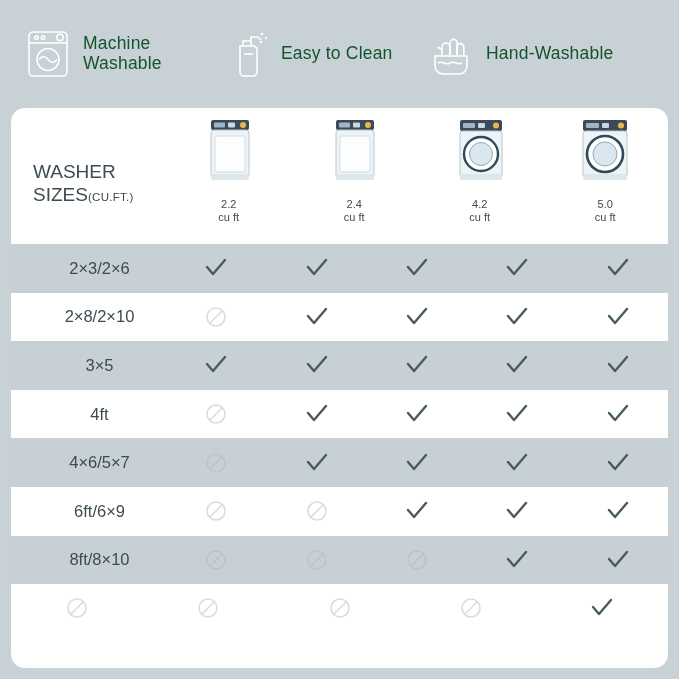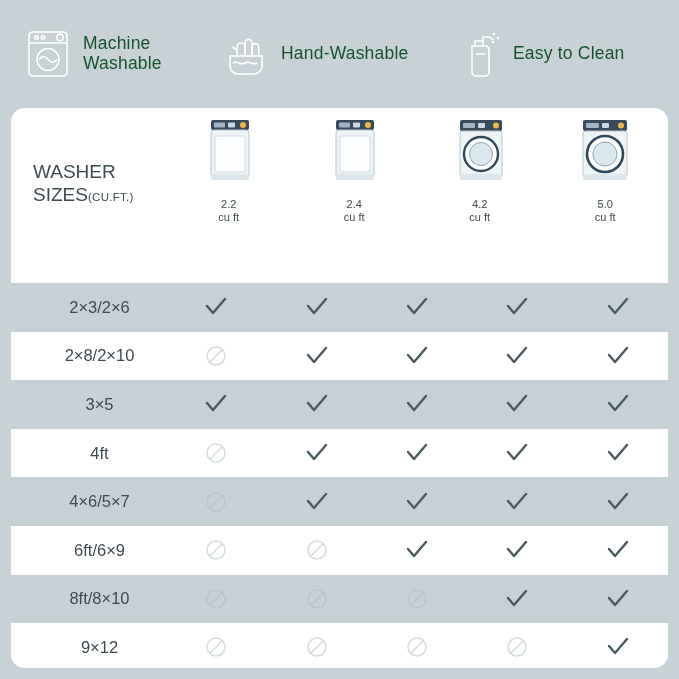--- a/index.html
+++ b/index.html
@@ -63,21 +63,21 @@
     width: 657px;
     height: 560px;
     background: #ffffff;
     border-radius: 14px;
     overflow: hidden;
   }
 
   
   .header-row {
     position: relative;
-    height: 175px;
+    height: 136px;
   }
   .header-title {
     position: absolute;
     left: 22px;
     top: 52px;
     width: 150px;
     color: #3d4b52;
     font-size: 19px;
     line-height: 1.22;
   }
@@ -161,50 +161,50 @@
           <circle cx="21" cy="11.5" r="1.7"></circle>
           <circle cx="38" cy="11.5" r="3.2"></circle>
           <circle cx="26" cy="33.5" r="11"></circle>
           <path d="M17 33.5c3 -4 6 -4 9 0s6 4 9 0"></path>
         </svg>
       </span>
       <span class="feature-label">Machine
 Washable</span>
     </div>
 
-    <div class="feature f2">
-      <span class="feature-icon">
-        <svg viewBox="0 0 52 56" width="52" height="56" fill="none" stroke="#ffffff" stroke-width="1.6">
-          <path d="M10 30 h32 v10 a8 8 0 0 1 -8 8 H18 a8 8 0 0 1 -8 -8 z"></path>
-          <path d="M17 30 v-9 a4 4 0 0 1 8 0 v8"></path>
-          <path d="M25 29 v-12 a3.6 3.6 0 0 1 7.2 0 v12"></path>
-          <path d="M32 29 v-8 a3.4 3.4 0 0 1 6.8 0 v9"></path>
-          <path d="M17 24 l-4.5 -3"></path>
-          <path d="M13 37 c4 -3 8 3 12 0 s8 3 12 0"></path>
-        </svg>
-      </span>
-      <span class="feature-label">Hand-Washable</span>
-    </div>
-
     <div class="feature f3">
       <span class="feature-icon">
         <svg viewBox="0 0 52 56" width="52" height="56" fill="none" stroke="#ffffff" stroke-width="1.6">
           <path d="M20 20 h13 a4 4 0 0 1 4 4 v22 a4 4 0 0 1 -4 4 H24 a4 4 0 0 1 -4 -4 z"></path>
           <path d="M23 20 v-5 h8 v5"></path>
           <path d="M31 15 v-4 h7"></path>
           <path d="M38 11 l3 3"></path>
           <circle cx="42" cy="8" r="1.2" fill="#ffffff" stroke="none"></circle>
           <circle cx="46" cy="12" r="1.2" fill="#ffffff" stroke="none"></circle>
           <circle cx="41" cy="16" r="1.2" fill="#ffffff" stroke="none"></circle>
           <line x1="24" y1="28" x2="33" y2="28"></line>
         </svg>
       </span>
       <span class="feature-label">Easy to Clean</span>
     </div>
 
+    <div class="feature f2">
+      <span class="feature-icon">
+        <svg viewBox="0 0 52 56" width="52" height="56" fill="none" stroke="#ffffff" stroke-width="1.6">
+          <path d="M10 30 h32 v10 a8 8 0 0 1 -8 8 H18 a8 8 0 0 1 -8 -8 z"></path>
+          <path d="M17 30 v-9 a4 4 0 0 1 8 0 v8"></path>
+          <path d="M25 29 v-12 a3.6 3.6 0 0 1 7.2 0 v12"></path>
+          <path d="M32 29 v-8 a3.4 3.4 0 0 1 6.8 0 v9"></path>
+          <path d="M17 24 l-4.5 -3"></path>
+          <path d="M13 37 c4 -3 8 3 12 0 s8 3 12 0"></path>
+        </svg>
+      </span>
+      <span class="feature-label">Hand-Washable</span>
+    </div>
+
   </div>
 
   <div class="card">
 
     <div class="header-row">
       <div class="header-title">
         <span>WASHER</span><br>
         <span>SIZES</span><span class="small">(CU.FT.)</span>
       </div>
 
@@ -491,21 +491,20 @@
           </div>
         <div class="cell">
             <svg class="mark" width="26" height="26" viewBox="0 0 26 26">
               <path d="M4 12 L10 19 L22 5" fill="none" stroke="#4a5a61" stroke-width="2.4" stroke-linecap="round" stroke-linejoin="round"></path>
             </svg>
           </div>
       </div>
     </div>
 
     <div class="row plain">
-      <div class="row-label">9×12</div>
       <div class="cells">
         <div class="cell">
             <svg class="mark" width="22" height="22" viewBox="0 0 22 22">
               <circle cx="11" cy="11" r="9" fill="none" stroke="#d6dee1" stroke-width="1.6"></circle>
               <line x1="5" y1="17" x2="17" y2="5" stroke="#d6dee1" stroke-width="1.6"></line>
             </svg>
           </div>
         <div class="cell">
             <svg class="mark" width="22" height="22" viewBox="0 0 22 22">
               <circle cx="11" cy="11" r="9" fill="none" stroke="#d6dee1" stroke-width="1.6"></circle>

